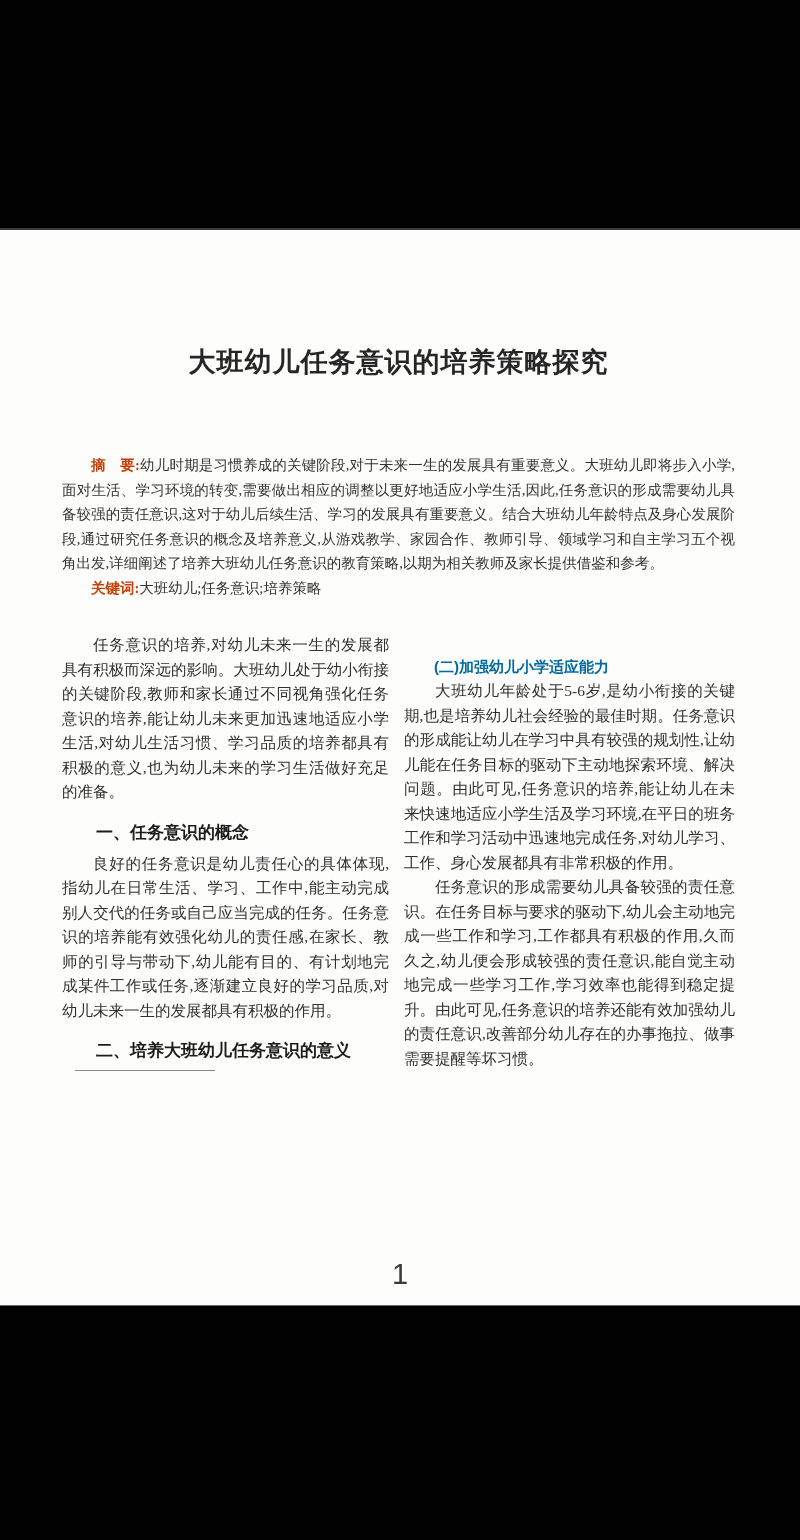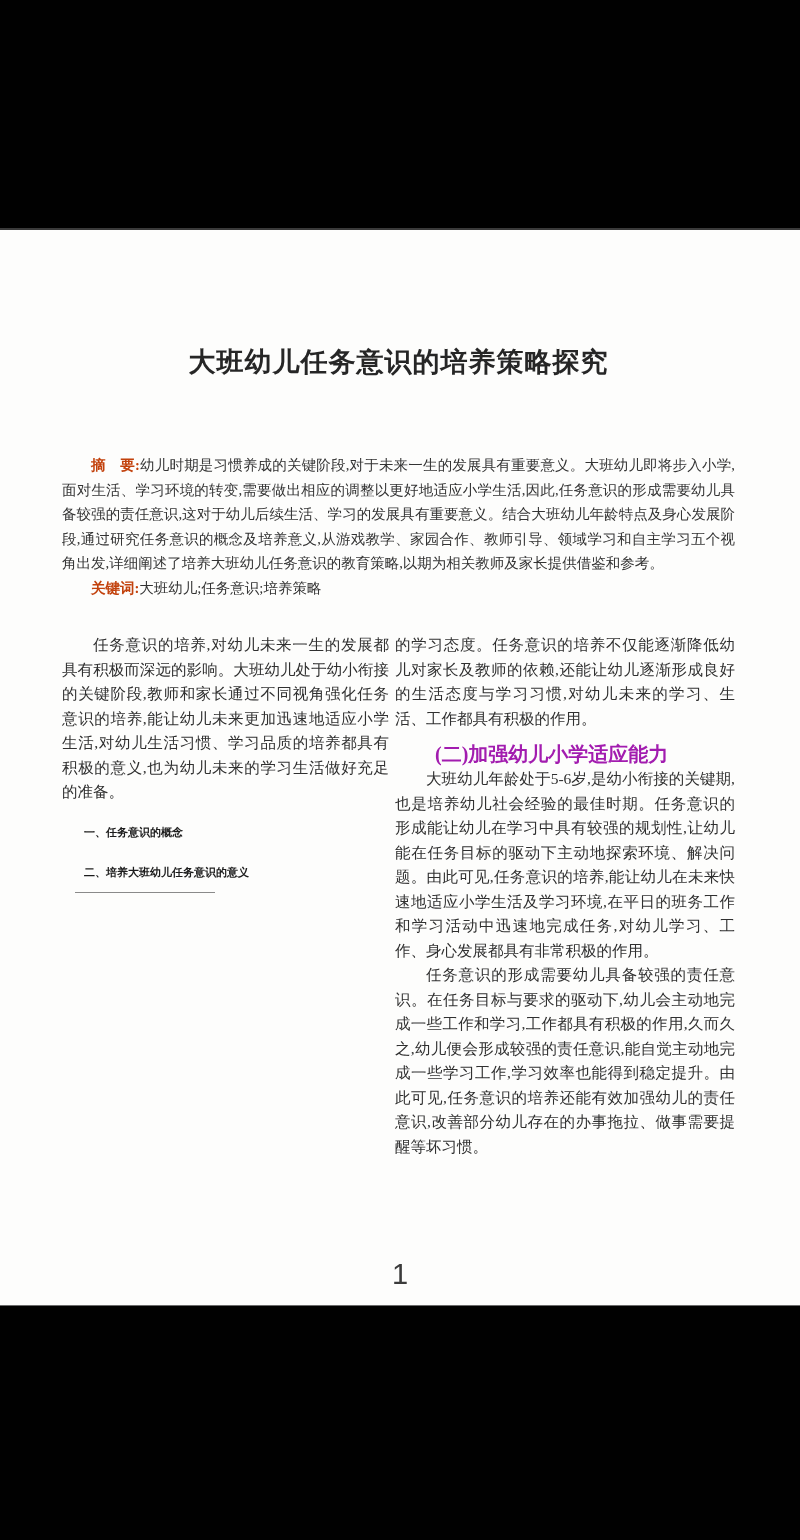--- a/index.html
+++ b/index.html
@@ -43,48 +43,49 @@
     line-height: 24.5px;
     text-align: justify;
     color: #333;
   }
   .abs-p { margin: 0; text-indent: 2em; }
   .lab { font-weight: 700; color: #c2410c; }
 
   .columns {
     margin-top: 33px;
     display: flex;
-    gap: 6px;
+    gap: 15px;
     font-size: 15.5px;
     line-height: 24.5px;
     text-align: justify;
     color: #303030;
+    align-items: flex-end;
   }
   .col-left { width: 327px; flex: none; }
   .col-right { flex: 1; min-width: 0; }
 
   .body-p { margin: 0; }
   .body-p.indent { text-indent: 2em; }
 
   .h-major {
     font-family: "Liberation Sans", "DejaVu Sans", sans-serif;
-    font-size: 11px;
+    font-size: 17px;
     line-height: 25px;
     font-weight: 700;
     color: #1c1c1c;
     margin: 15px 0 7px 0;
     text-indent: 2em;
     text-align: left;
   }
   .h-minor {
-    font-family: Liberation Serif, serif;
-    font-size: 20px;
+    font-family: Liberation Sans, sans-serif;
+    font-size: 15px;
     line-height: 25px;
     font-weight: 700;
-    color: #a21caf;
+    color: #0369a1;
     margin: 11px 0 0 0;
     text-indent: 2em;
     text-align: left;
   }
 
   .footnote-rule {
     margin: 5px 0 0 13px;
     width: 140px;
     border-top: 1.5px solid #8a8a8a;
     height: 0;
@@ -113,26 +114,26 @@
 
     <section class="abstract">
       <p class="abs-p"><span class="lab">摘　要:</span><span>幼儿时期是习惯养成的关键阶段,对于未来一生的发展具有重要意义。大班幼儿即将步入小学,面对生活、学习环境的转变,需要做出相应的调整以更好地适应小学生活,因此,任务意识的形成需要幼儿具备较强的责任意识,这对于幼儿后续生活、学习的发展具有重要意义。结合大班幼儿年龄特点及身心发展阶段,通过研究任务意识的概念及培养意义,从游戏教学、家园合作、教师引导、领域学习和自主学习五个视角出发,详细阐述了培养大班幼儿任务意识的教育策略,以期为相关教师及家长提供借鉴和参考。</span></p>
       <p class="abs-p"><span class="lab">关键词:</span><span>大班幼儿;任务意识;培养策略</span></p>
     </section>
 
     <div class="columns">
       <div class="col col-left">
         <p class="body-p indent">任务意识的培养,对幼儿未来一生的发展都具有积极而深远的影响。大班幼儿处于幼小衔接的关键阶段,教师和家长通过不同视角强化任务意识的培养,能让幼儿未来更加迅速地适应小学生活,对幼儿生活习惯、学习品质的培养都具有积极的意义,也为幼儿未来的学习生活做好充足的准备。</p>
         <h2 class="h-major">一、任务意识的概念</h2>
+        <p class="body-p indent">良好的任务意识是幼儿责任心的具体体现,指幼儿在日常生活、学习、工作中,能主动完成别人交代的任务或自己应当完成的任务。任务意识的培养能有效强化幼儿的责任感,在家长、教师的引导与带动下,幼儿能有目的、有计划地完成某件工作或任务,逐渐建立良好的学习品质,对幼儿未来一生的发展都具有积极的作用。</p>
         <h2 class="h-major">二、培养大班幼儿任务意识的意义</h2>
         <div class="footnote-rule"></div>
       </div>
 
       <div class="col col-right">
-        <p class="body-p">的学习态度。任务意识的培养不仅能逐渐降低幼儿对家长及教师的依赖,还能让幼儿逐渐形成良好的生活态度与学习习惯,对幼儿未来的学习、生活、工作都具有积极的作用。</p>
         <h3 class="h-minor">(二)加强幼儿小学适应能力</h3>
         <p class="body-p indent">大班幼儿年龄处于5-6岁,是幼小衔接的关键期,也是培养幼儿社会经验的最佳时期。任务意识的形成能让幼儿在学习中具有较强的规划性,让幼儿能在任务目标的驱动下主动地探索环境、解决问题。由此可见,任务意识的培养,能让幼儿在未来快速地适应小学生活及学习环境,在平日的班务工作和学习活动中迅速地完成任务,对幼儿学习、工作、身心发展都具有非常积极的作用。</p>
         <p class="body-p indent">任务意识的形成需要幼儿具备较强的责任意识。在任务目标与要求的驱动下,幼儿会主动地完成一些工作和学习,工作都具有积极的作用,久而久之,幼儿便会形成较强的责任意识,能自觉主动地完成一些学习工作,学习效率也能得到稳定提升。由此可见,任务意识的培养还能有效加强幼儿的责任意识,改善部分幼儿存在的办事拖拉、做事需要提醒等坏习惯。</p>
       </div>
     </div>
 
     <div class="page-number">1</div>
   </div>
 
   <div class="letterbox bottom"></div>

